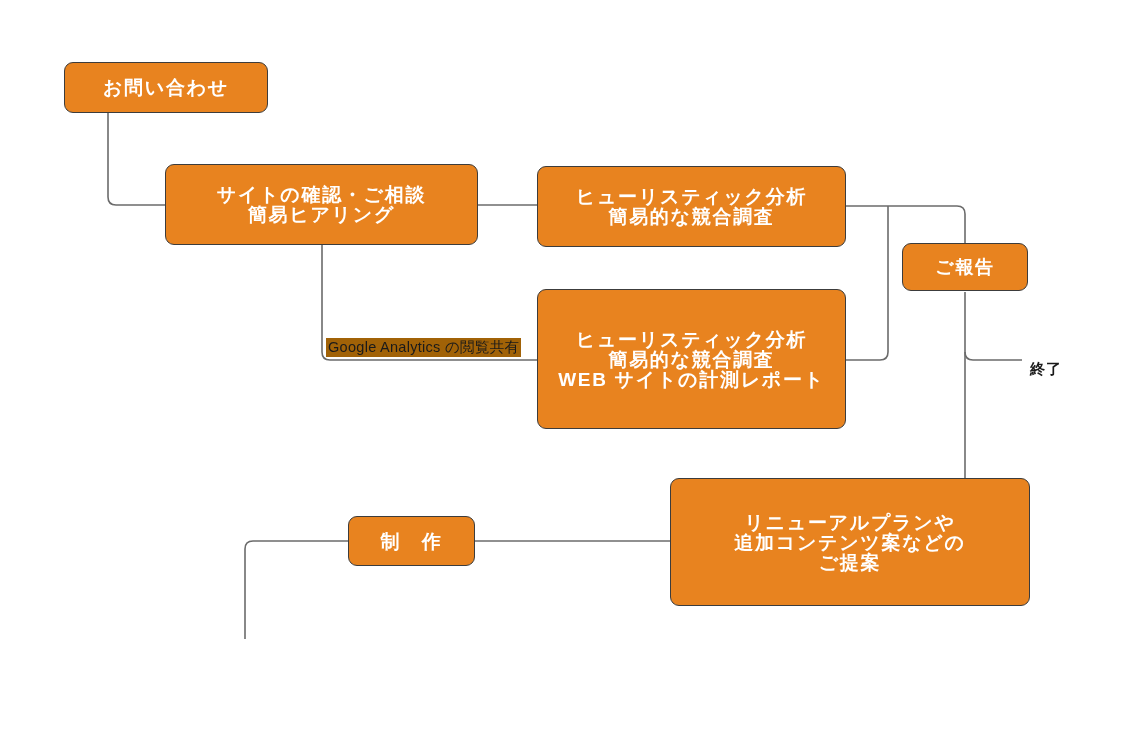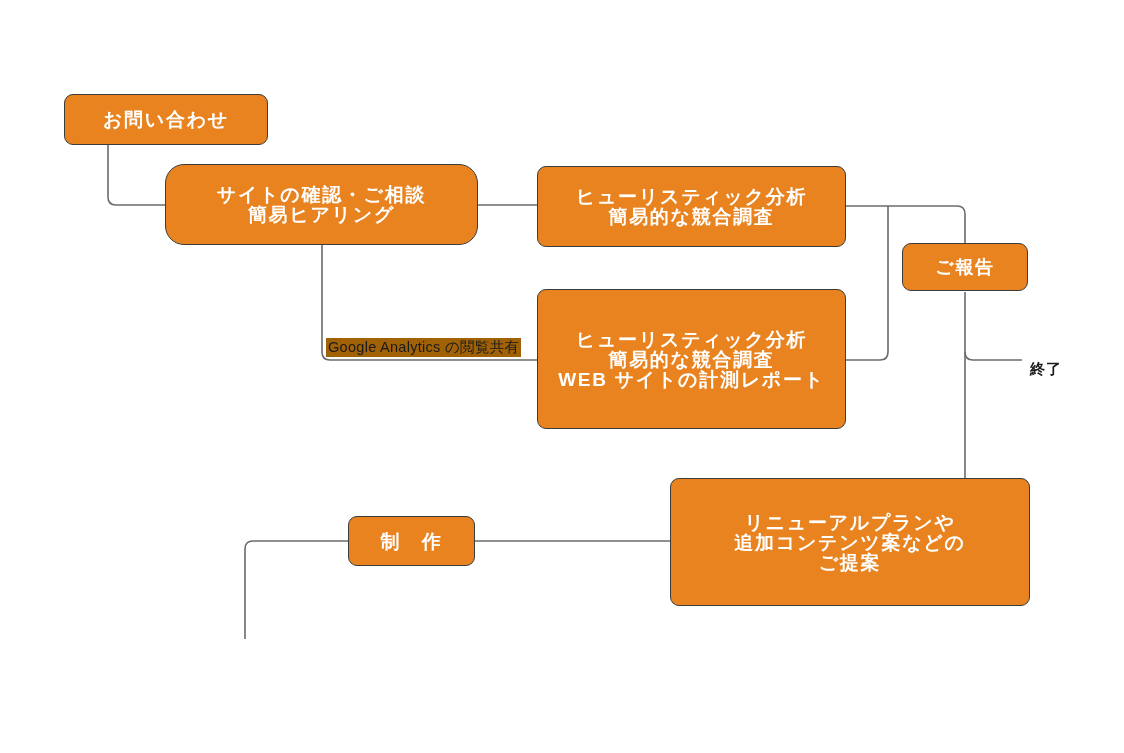--- a/index.html
+++ b/index.html
@@ -42,21 +42,21 @@
     letter-spacing: 0.09em;
     text-align: center;
     line-height: 1.0;
     z-index: 3;
   }
   .node .ln {
     display: block;
     white-space: nowrap;
   }
   .node.n1 { font-size: 19px; }
-  .node.n2 { font-size: 19px; border-radius: 19px; }
+  .node.n2 { font-size: 19px; }
   .node.n3 { font-size: 19px; }
   .node.n4 { font-size: 19px; }
   .node.n5 { font-size: 18px; }
   .node.n6 { font-size: 19px; }
   .node.n7 { font-size: 19px; }
   .node.n8 { font-size: 20px; }
   .node .ln + .ln { margin-top: 1px; }
   .edge-label {
     position: absolute;
     font-size: 14.5px;
@@ -95,21 +95,21 @@
       <path d="M965,292 L965,478"></path>
 
       <path d="M965,352 Q965,360 973,360 L1022,360"></path>
 
       <path d="M670,541 L475,541"></path>
 
       <path d="M348,541 L253,541 Q245,541 245,549 L245,639"></path>
     </g>
   </svg>
 
-  <div class="node n1" style="left:64px; top:62px; width:204px; height:51px;margin-top:32px;">
+  <div class="node n1" style="left:64px; top:62px; width:204px; height:51px;">
     <span class="ln">お問い合わせ</span>
   </div>
 
   <div class="node n2" style="left:165px; top:164px; width:313px; height:81px;">
     <span class="ln">サイトの確認・ご相談</span>
     <span class="ln">簡易ヒアリング</span>
   </div>
 
   <div class="node n3" style="left:537px; top:166px; width:309px; height:81px;">
     <span class="ln">ヒューリスティック分析</span>

